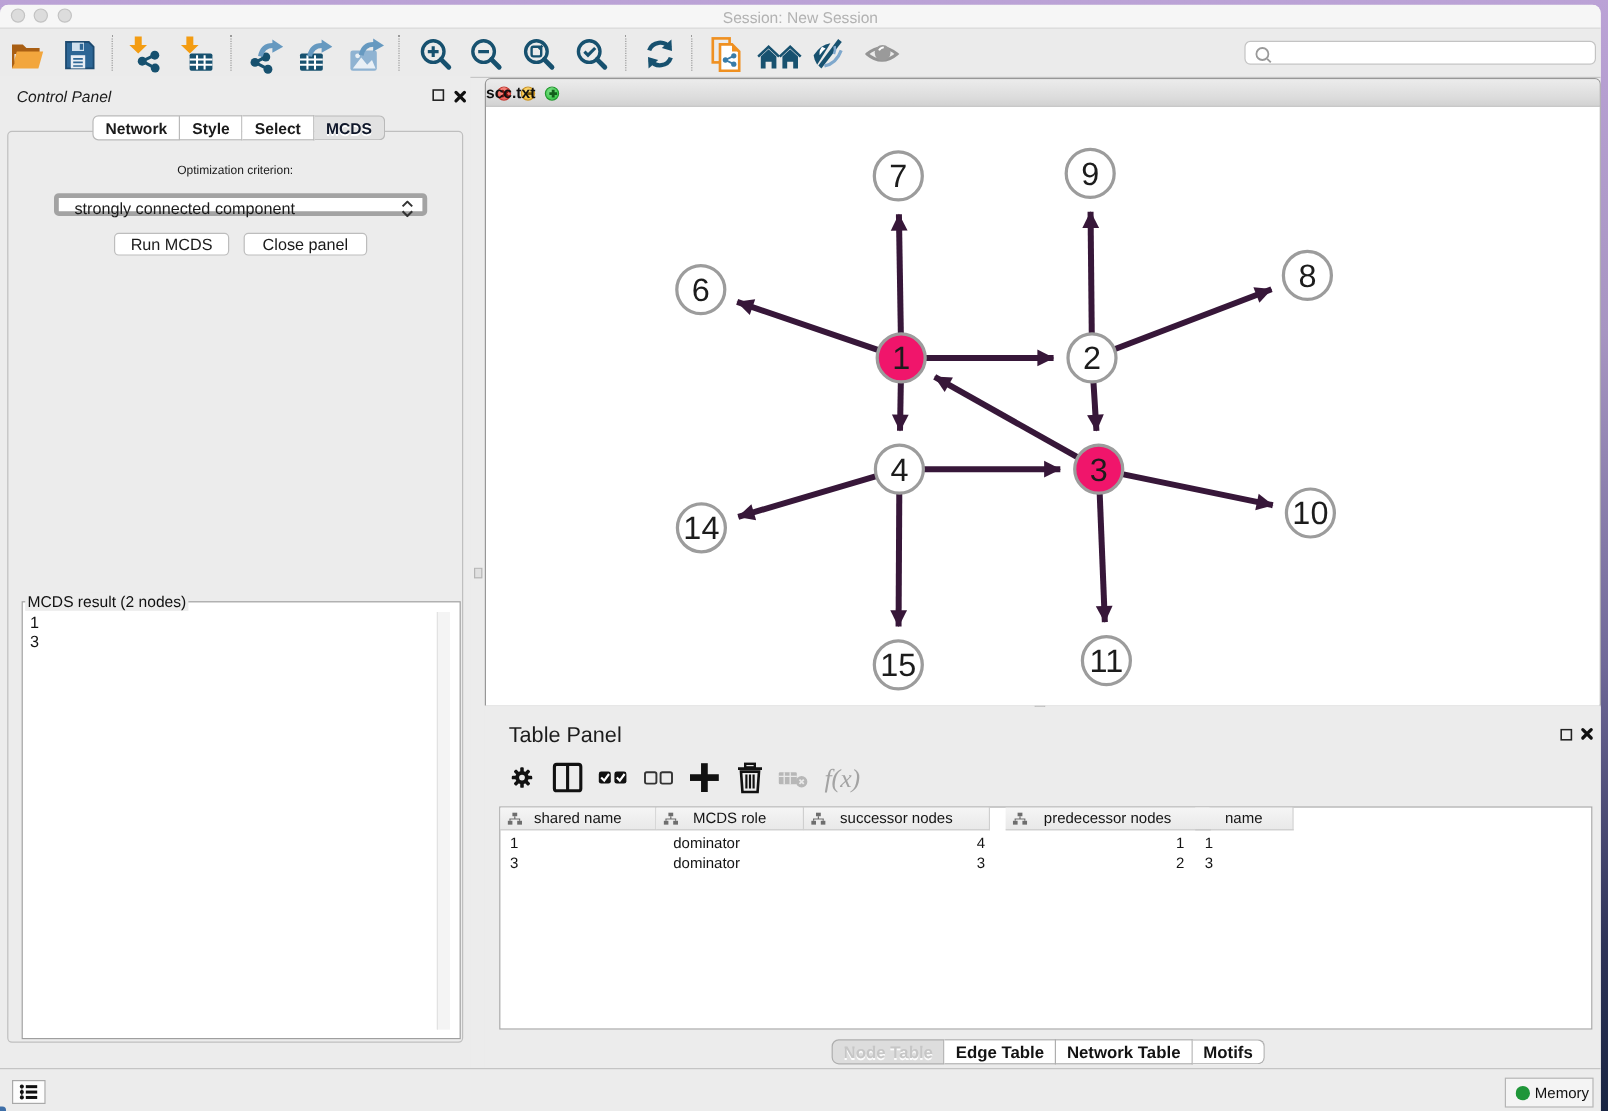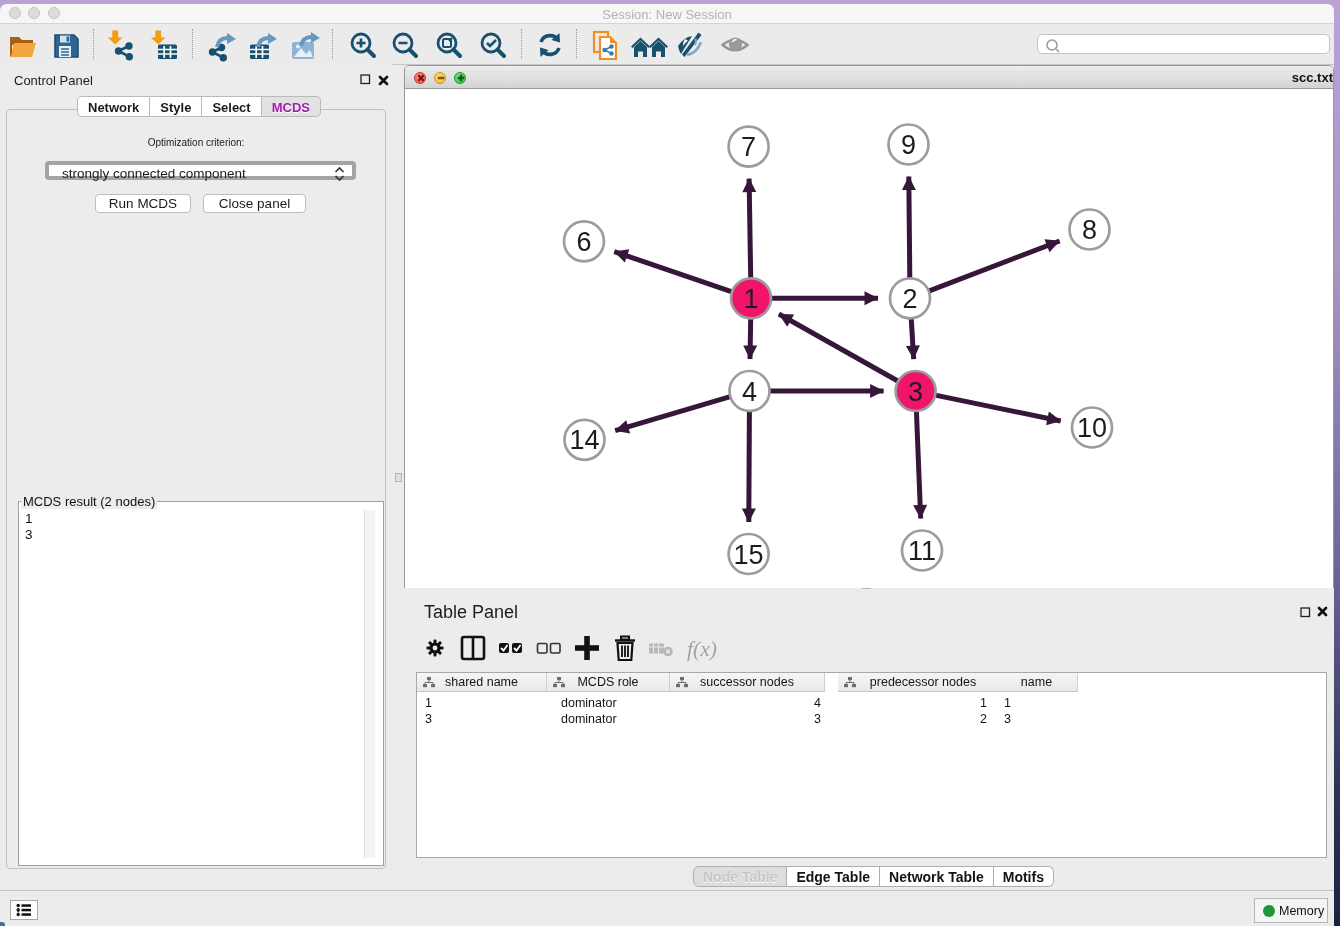--- a/index.html
+++ b/index.html
@@ -16,47 +16,47 @@
   #wintitle{position:absolute;top:3px;left:0;width:1334px;text-align:center;
       font-size:13px;color:#b2b2b2;}
   
   #toolbar{left:0;top:20px;width:1334px;height:40px;background:#ebebeb;border-bottom:1px solid #c6c6c6;}
   .sep{position:absolute;top:5px;height:30px;width:0;border-left:1px dotted #9a9a9a;}
   .ticon{position:absolute;top:5px;}
   #search{position:absolute;left:1037px;top:10px;width:293px;height:20px;background:#fff;
       border:1px solid #c3c3c3;border-radius:5px;box-sizing:border-box;}
   
   #cpanel{left:0;top:59px;width:392px;height:827px;background:#ececec;}
-  #cp-title{position:absolute;left:14px;top:10px;font-size:13px;color:#1c1c1c;}
+  #cp-title{position:absolute;left:14px;top:10px;font-size:13px;color:#1c1c1c;font-style:italic;}
   .panebtn{position:absolute;}
   .tabs{position:absolute;display:flex;z-index:5;}
   .tab{height:21px;line-height:21px;background:#fff;border:1px solid #b9b9b9;border-left:none;
        font-size:13px;font-weight:bold;color:#1b1b1b;text-align:center;box-sizing:border-box;padding:0 10px;}
   .tab.first{border-left:1px solid #b9b9b9;border-radius:5px 0 0 5px;}
   .tab.last{border-radius:0 5px 5px 0;}
-  .tab.dis{background:#e2e2e2;color:#a21caf;text-shadow:0 1px 0 #fff;}
+  .tab.dis{background:#e2e2e2;color:#0f172a;text-shadow:0 1px 0 #fff;}
   #cp-content{position:absolute;left:6px;top:46px;width:380px;height:760px;
       border:1px solid #bfbfbf;border-radius:4px;background:#ececec;box-sizing:border-box;}
   #optlabel{position:absolute;left:0;top:27px;width:378px;text-align:center;font-size:10px;color:#1a1a1a;}
   #dropdown{position:absolute;left:38px;top:51px;width:311px;height:19px;background:#fff;
       border:4px solid #a3a3a3;border-radius:4px;box-sizing:border-box;
       font-size:13.5px;color:#1a1a1a;line-height:17px;padding-left:13px;}
   .btn{position:absolute;top:84px;height:19px;background:#fff;border:1px solid #bdbdbd;border-radius:4px;
       box-sizing:border-box;font-size:13.5px;color:#1a1a1a;text-align:center;line-height:17px;}
   #fieldset{position:absolute;left:11px;top:391px;width:366px;height:365px;
       border:1px solid #9f9f9f;background:#fff;box-sizing:border-box;}
   #legend{position:absolute;left:14px;top:384px;background:#ececec;padding:0 2px;font-size:13px;color:#111;z-index:2;}
   #fs-items{position:absolute;left:6px;top:9px;font-size:13.5px;color:#111;line-height:16px;}
   #fs-scroll{position:absolute;left:345px;top:8px;width:10px;height:348px;background:#f4f4f4;border-left:1px solid #e2e2e2;}
   
   #netframe{left:404px;top:61px;width:930px;height:523px;border:1px solid #979797;box-sizing:border-box;
       border-radius:5px 5px 0 0;}
   #nettitle{position:absolute;left:0;top:0;width:100%;height:23px;border-radius:4px 4px 0 0;
       background:linear-gradient(180deg,#ececec,#dcdcdc 70%,#d2d2d2);border-bottom:1px solid #9a9a9a;box-sizing:border-box;}
-  #nettitle .txt{position:absolute;width:100%;text-align:right;top:4px;font-size:13px;font-weight:bold;color:#111;}
+  #nettitle .txt{position:absolute;width:100%;text-align:left;top:4px;font-size:13px;font-weight:bold;color:#111;}
   .jl{position:absolute;top:5.5px;width:12px;height:12px;border-radius:50%;box-sizing:border-box;}
   #netcanvas{position:absolute;left:0;top:23px;width:928px;height:499px;background:#fff;}
   
   #tpanel{left:404px;top:585px;width:930px;height:301px;background:#ececec;}
   #tp-title{position:absolute;left:20px;top:13px;font-size:18px;color:#1c1c1c;}
   #tablebox{position:absolute;left:12px;top:83px;width:911px;height:186px;background:#fff;
       border:1px solid #a8a8a8;box-sizing:border-box;}
   .hcell{position:absolute;top:0;height:19px;background:linear-gradient(180deg,#f5f5f5,#e9e9e9);
       border-right:1px solid #cfcfcf;border-bottom:1px solid #c6c6c6;box-sizing:border-box;
       font-size:12.5px;color:#151515;text-align:center;line-height:18px;}

